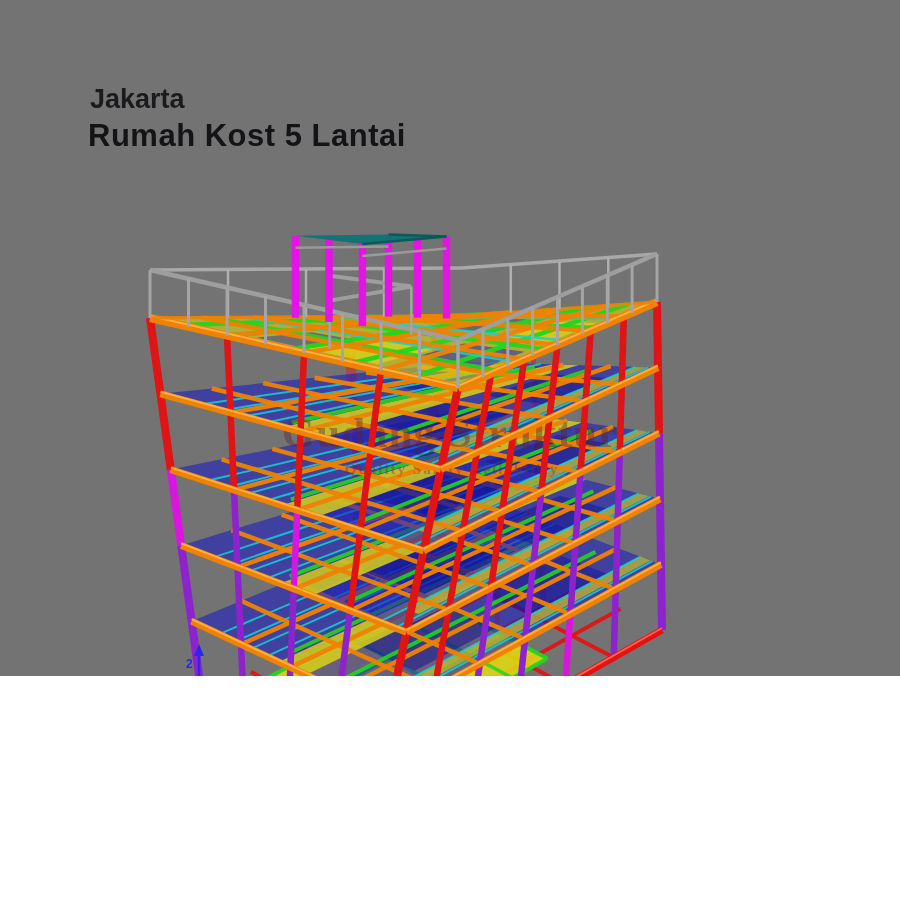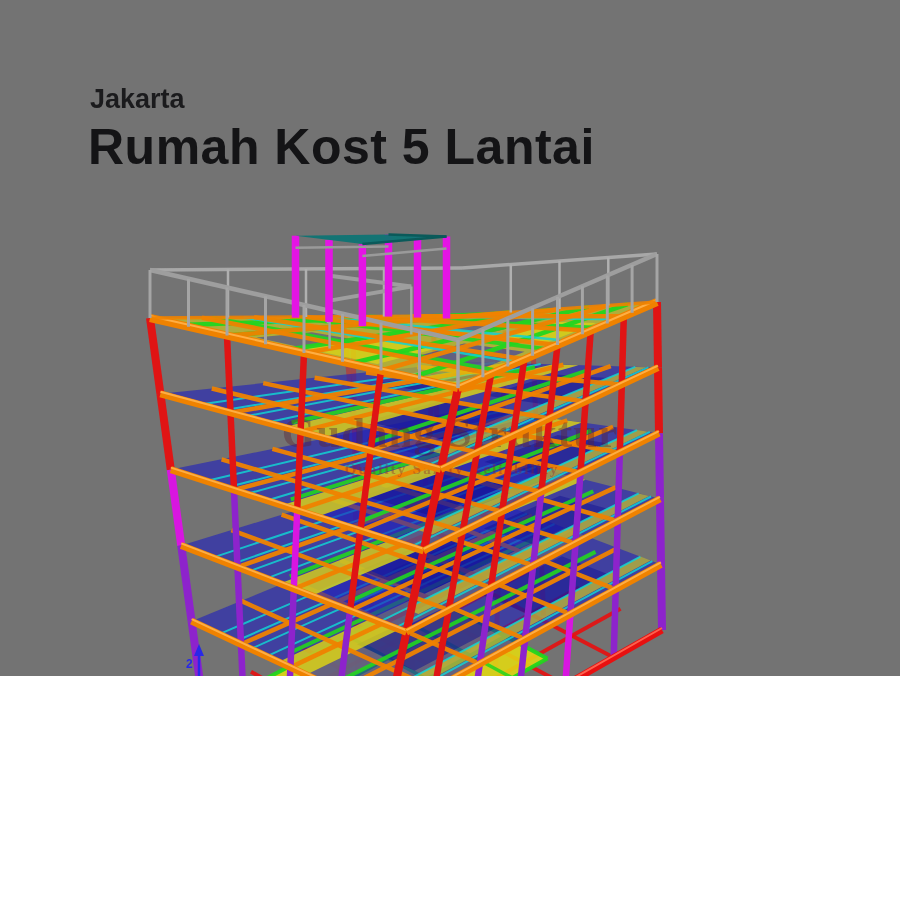--- a/index.html
+++ b/index.html
@@ -1,19 +1,19 @@
 <!DOCTYPE html>
 <html><head>
 <meta charset="utf-8">
 <style>
   html,body{margin:0;padding:0;background:#ffffff;}
   .canvas{position:relative;width:900px;height:676px;background:#737373;overflow:hidden;
           font-family:"Liberation Sans",sans-serif;padding-left:48px;}
   .loc{position:absolute;left:90px;top:84px;font-size:27px;font-weight:700;color:#1b1b1d;}
-  .title{position:absolute;left:88px;top:118px;font-size:50px;font-weight:700;color:#141416;letter-spacing:.5px;text-align:center;}
+  .title{position:absolute;left:88px;top:118px;font-size:31px;font-weight:700;color:#141416;letter-spacing:.5px;text-align:center;}
   svg{position:absolute;left:0;top:0;}
 </style>
 </head>
 <body>
 
 <div class="canvas">
   <div class="loc">Jakarta</div>
   <div class="title">Rumah Kost 5 Lantai</div>
   <svg id="model-svg" width="900" height="900" viewBox="0 0 900 900">
       <g>

